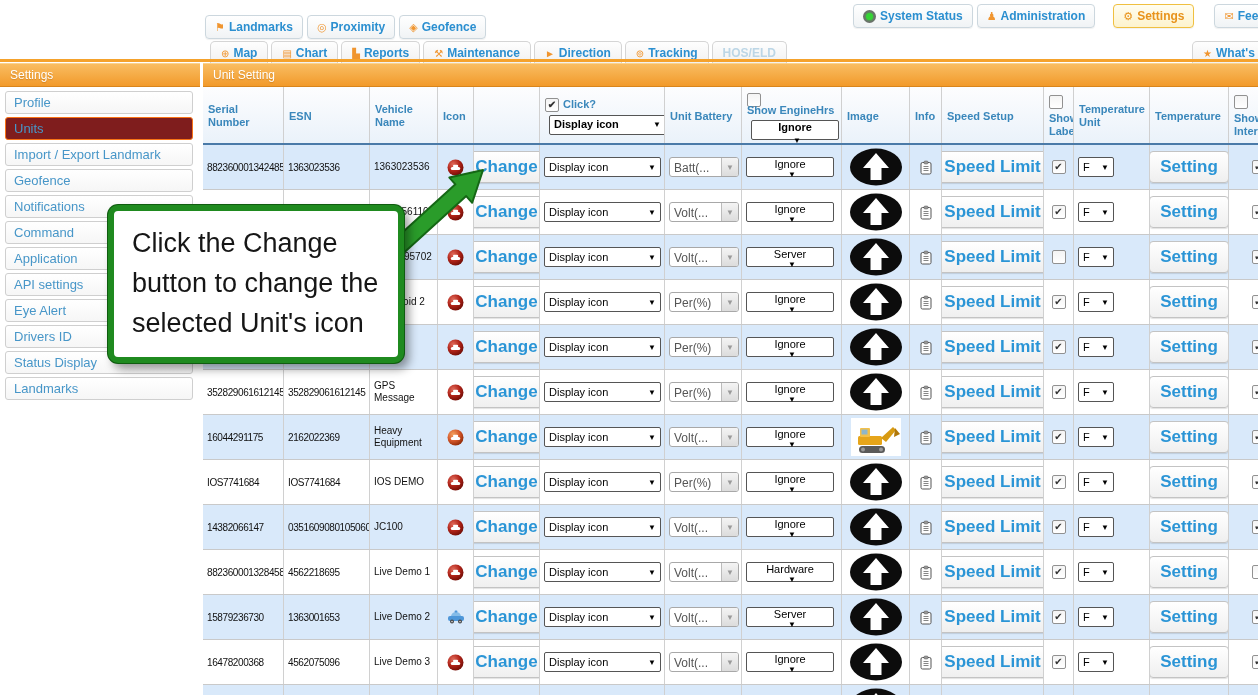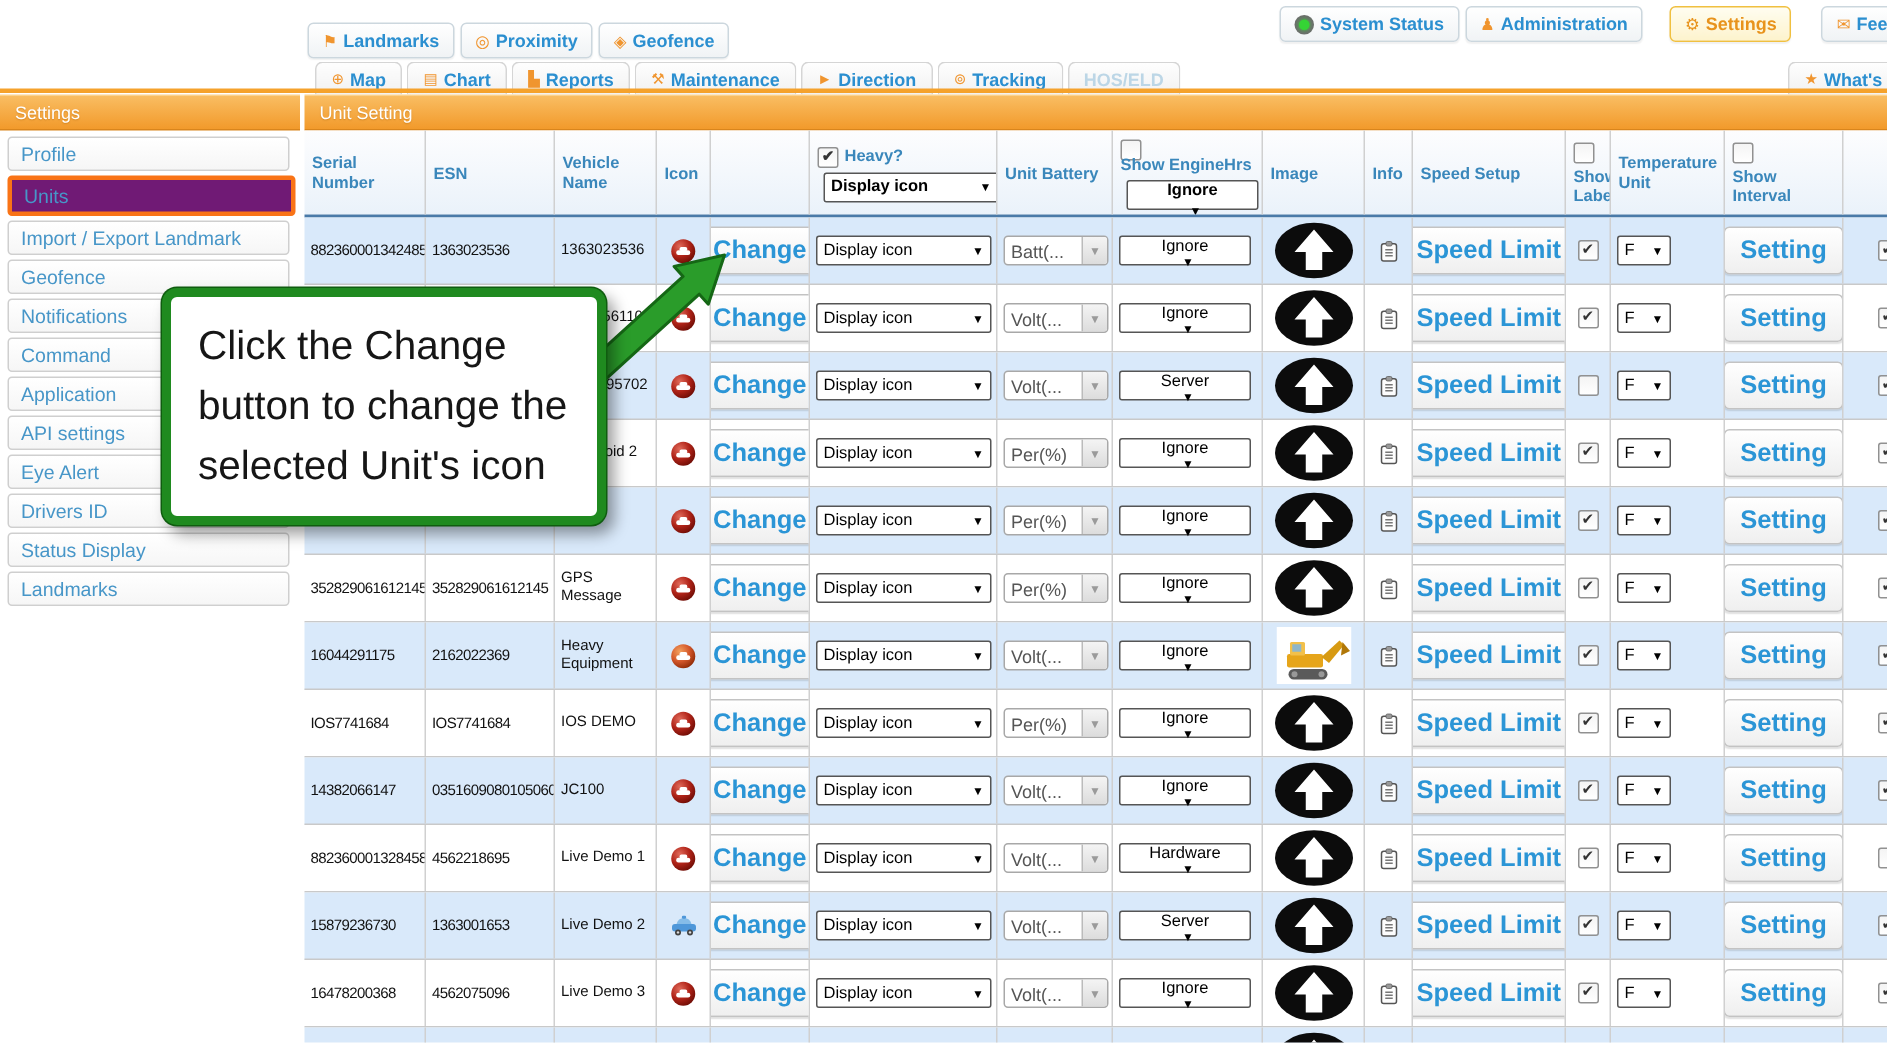--- a/index.html
+++ b/index.html
@@ -48,21 +48,21 @@
   }
   
   #sidebar{position:absolute;left:0;top:63px;width:200px;}
   #sidebar .orange-bar{width:190px;}
   .side-list{margin-top:4px;}
   .side-item{
     width:178px;margin:0 0 3px 5px;border:1px solid #cfcfcf;border-radius:3px;
     background:linear-gradient(#ffffff,#f6f6f6);
     color:#4796c8;font-size:13px;padding:3px 0 3px 8px;cursor:pointer;
   }
-  .side-item.active{background:#701a75;border:3px solid #f97316;color:#4796c8;}
+  .side-item.active{background:#7f1d1d;border:1px solid #f97316;color:#4796c8;}
   
   #main{position:absolute;left:203px;top:63px;width:1086px;}
   #main .orange-bar{width:1076px;}
   .thr,.tr{display:grid;grid-template-columns:81px 86px 68px 36px 66px 125px 77px 100px 68px 32px 102px 30px 76px 79px 60px;}
   .thr{
     background:linear-gradient(#fdfdfe,#eaf2fa);
     border-bottom:2px solid #4a7aa8;height:56px;
   }
   .th{
     border-right:1px solid #d0d0d0;color:#3a87bb;font-weight:bold;font-size:11px;
@@ -227,21 +227,21 @@
 
   <div class="thr">
     <div class="th">Serial Number</div>
     <div class="th">ESN</div>
     <div class="th">Vehicle Name</div>
     <div class="th">Icon</div>
     <div class="th"></div>
     <div class="th">
       <span class="hdr-check">
         <span class="cb" id="hdr-ignore-cb">✔</span>
-        <span>Heavy?</span>
+        <span>Click?</span>
       </span>
       <span class="fake-select w117">
         <span>Display icon</span>
           <span class="caret">▼</span>
       </span>
     </div>
     <div class="th">Unit Battery</div>
     <div class="th">
       <span class="hdr-check">
         <span class="cb" id="hdr-eng-cb"></span>
@@ -253,20 +253,21 @@
       </span>
     </div>
     <div class="th">Image</div>
     <div class="th">Info</div>
     <div class="th">Speed Setup</div>
     <div class="th">
       <span class="cb" id="hdr-label-cb"></span>
       <span>Show Label</span>
     </div>
     <div class="th">Temperature Unit</div>
+    <div class="th">Temperature</div>
     <div class="th">
       <span class="cb" id="hdr-int-cb"></span>
       <span>Show Interval</span>
     </div>
   </div>
 
   <div id="tbody">
       <div class="tr alt">
     <div class="td pad num t-serial">882360001342485</div>
     <div class="td pad num t-esn">1363023536</div>
@@ -1077,15 +1078,15 @@
     </div>
     <div class="td center"></div>
     <div class="td center"></div>
   </div>
     </div>
 </div>
 
 <svg id="callout-arrow" width="150" height="130" viewBox="0 0 150 130">
   <polygon points="12.6,106.1 100.4,26.3 94.4,19.6 128,12 117.2,44.8 111.2,38.1 23.4,117.9" fill="#2a9c2a" stroke="#156715" stroke-width="2" stroke-linejoin="round"></polygon>
 </svg>
-<div id="callout" style="border-color: rgb(31, 138, 31);">
+<div id="callout" style="border-color: rgb(31, 138, 31); margin-top: 13px;">
   <span>Click the Change button to change the selected Unit's icon</span>
 </div>
 
 </body></html>

